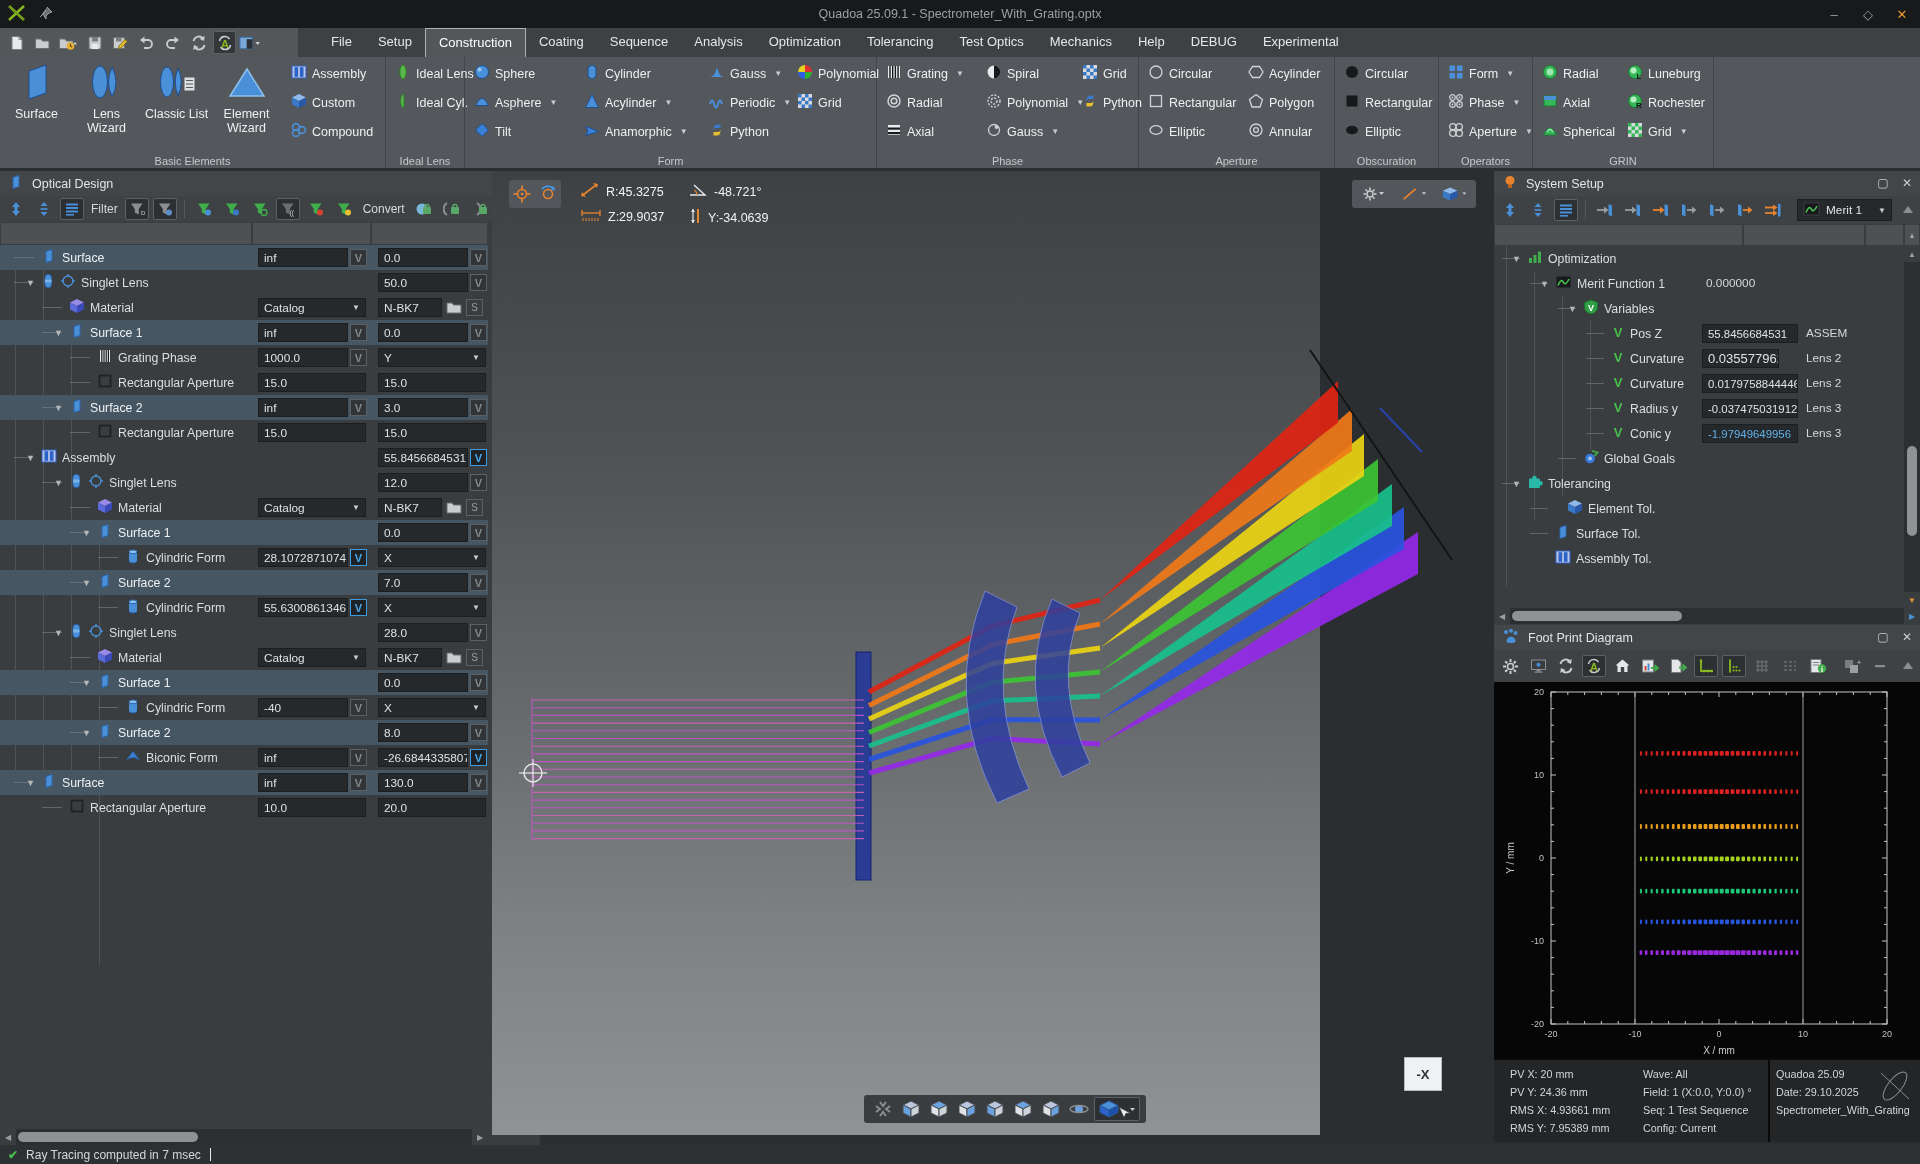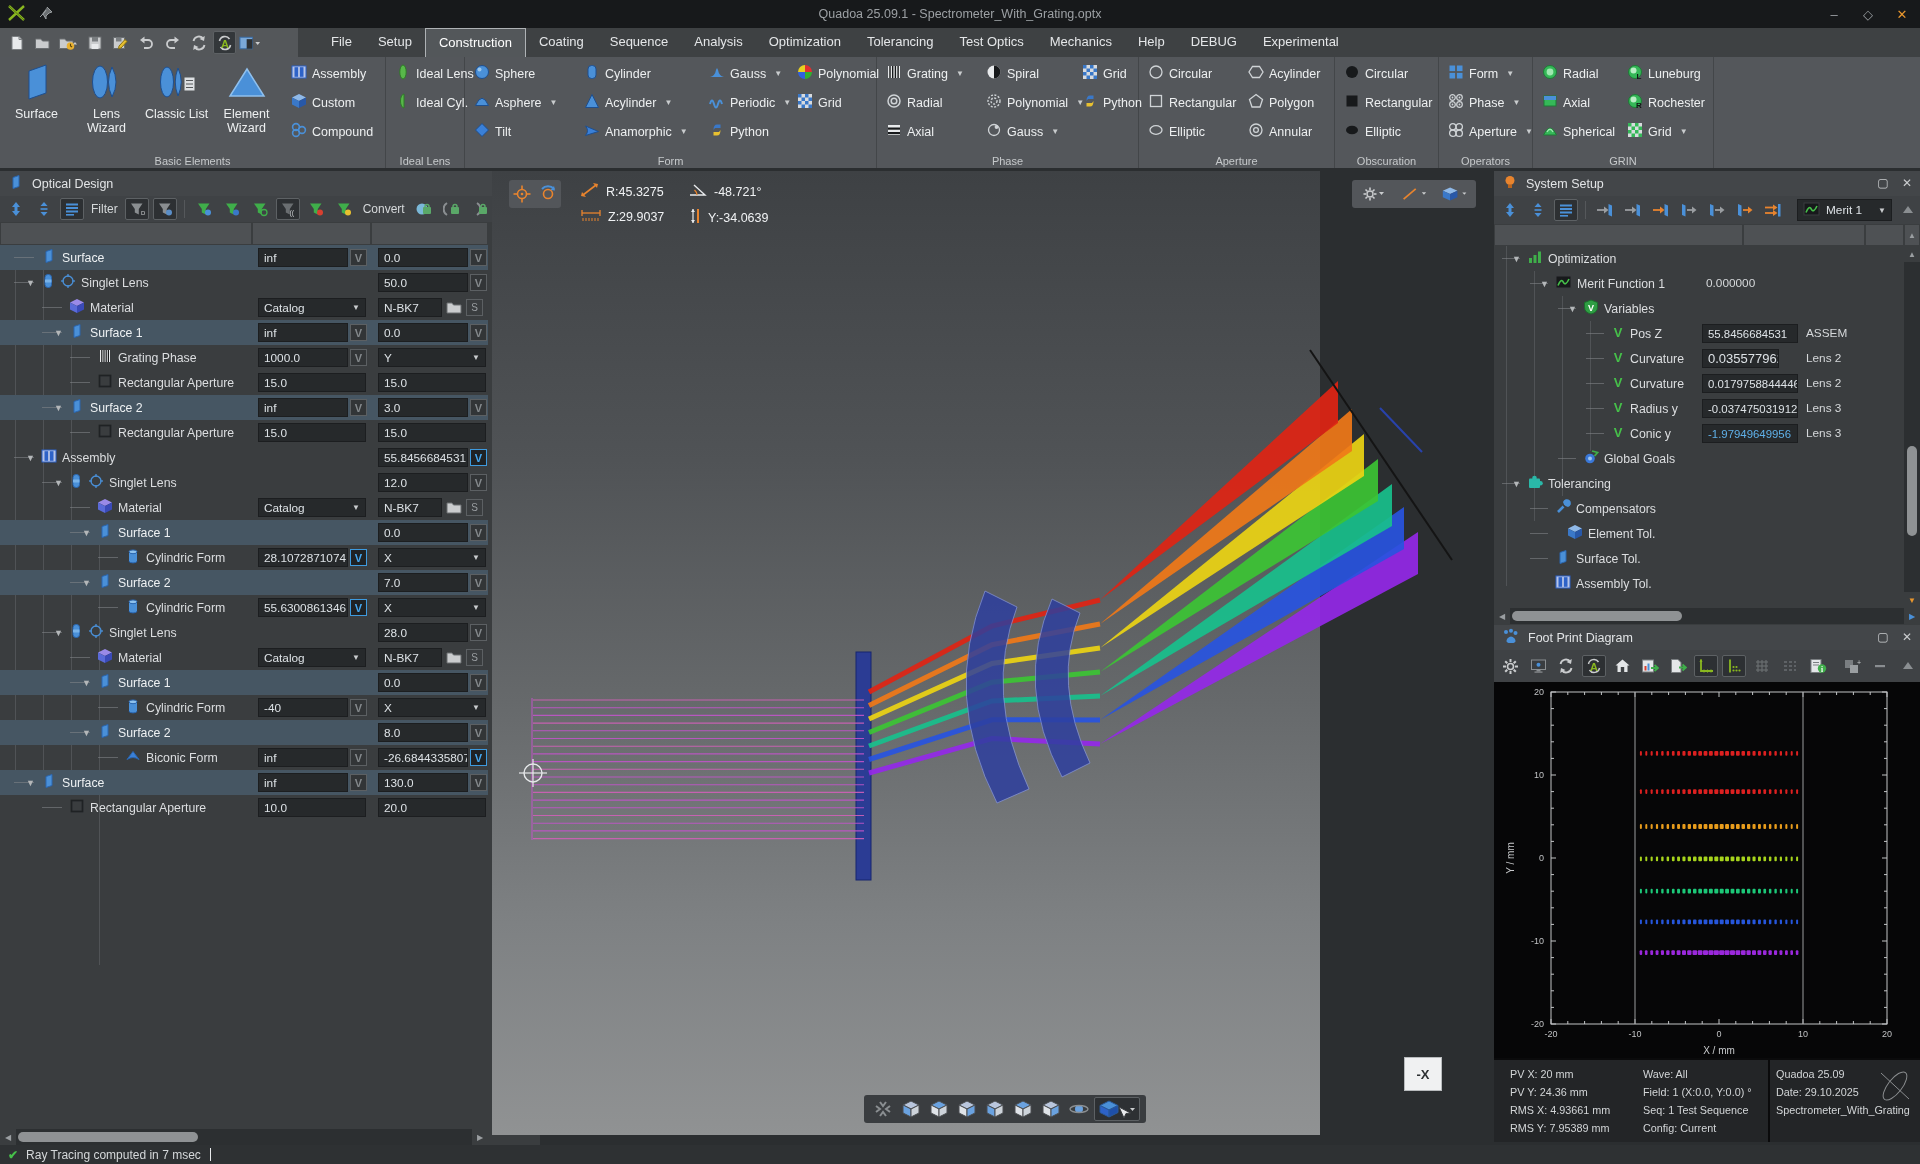--- a/index.html
+++ b/index.html
@@ -1641,31 +1641,20 @@
         <div class="trow">
           <span class="stub" style="left: 8px; width: 18px;"></span>
           <div class="tname" style="left: 18px;">
             <span class="expander">▼</span>
             <span><svg width="16" height="16" viewBox="0 0 16 16" xmlns="http://www.w3.org/2000/svg">
                 <rect x="2" y="4.5" width="11" height="9.5" rx="1" fill="#2ab8a8"></rect>
                 <circle cx="7.5" cy="4" r="2.3" fill="#2ab8a8"></circle>
                 <circle cx="13.5" cy="9.2" r="2.3" fill="#2ab8a8"></circle>
               </svg></span>
             <span>Tolerancing</span>
-          </div>
-        </div>
-        <div class="trow">
-          <span class="stub" style="left: 36px; width: 18px;"></span>
-          <div class="tname" style="left: 46px;">
-            <span class="expander"></span>
-            <span><svg width="16" height="16" viewBox="0 0 16 16" xmlns="http://www.w3.org/2000/svg">
-                <line x1="3" y1="13" x2="8.5" y2="7.5" stroke="#4a90d8" stroke-width="2.6"></line>
-                <path d="M8 3 a4 4 0 1 1 5 5 l-2.5-1 -1.5-1.5 Z" fill="#4a90d8"></path>
-              </svg></span>
-            <span>Compensators</span>
           </div>
         </div>
         <div class="trow">
           <span class="stub" style="left: 36px; width: 18px;"></span>
           <div class="tname" style="left: 58px;">
             <span class="expander"></span>
             <span><svg width="16" height="16" viewBox="0 0 16 16" xmlns="http://www.w3.org/2000/svg">
                 <polygon points="8,1 15,4.5 8,8 1,4.5" fill="#8fb9e8"></polygon>
                 <polygon points="1,4.5 8,8 8,15 1,11.5" fill="#3a78c8"></polygon>
                 <polygon points="15,4.5 8,8 8,15 15,11.5" fill="#2858a8"></polygon>

